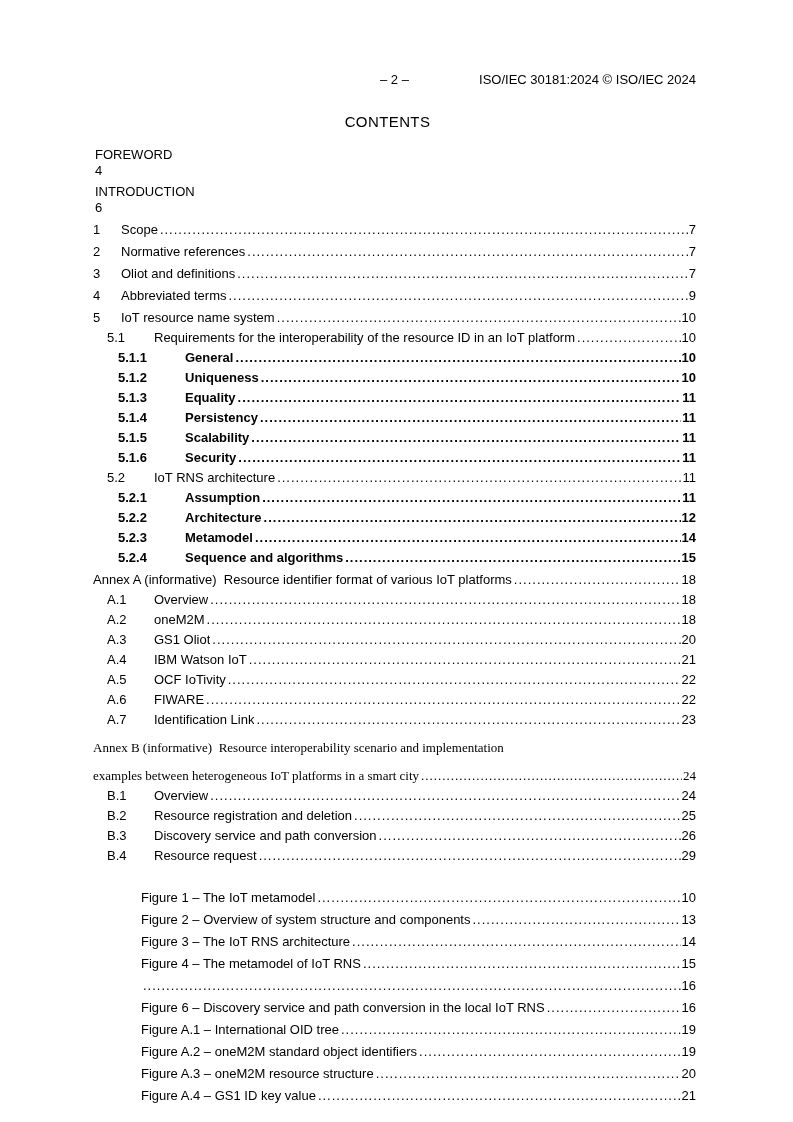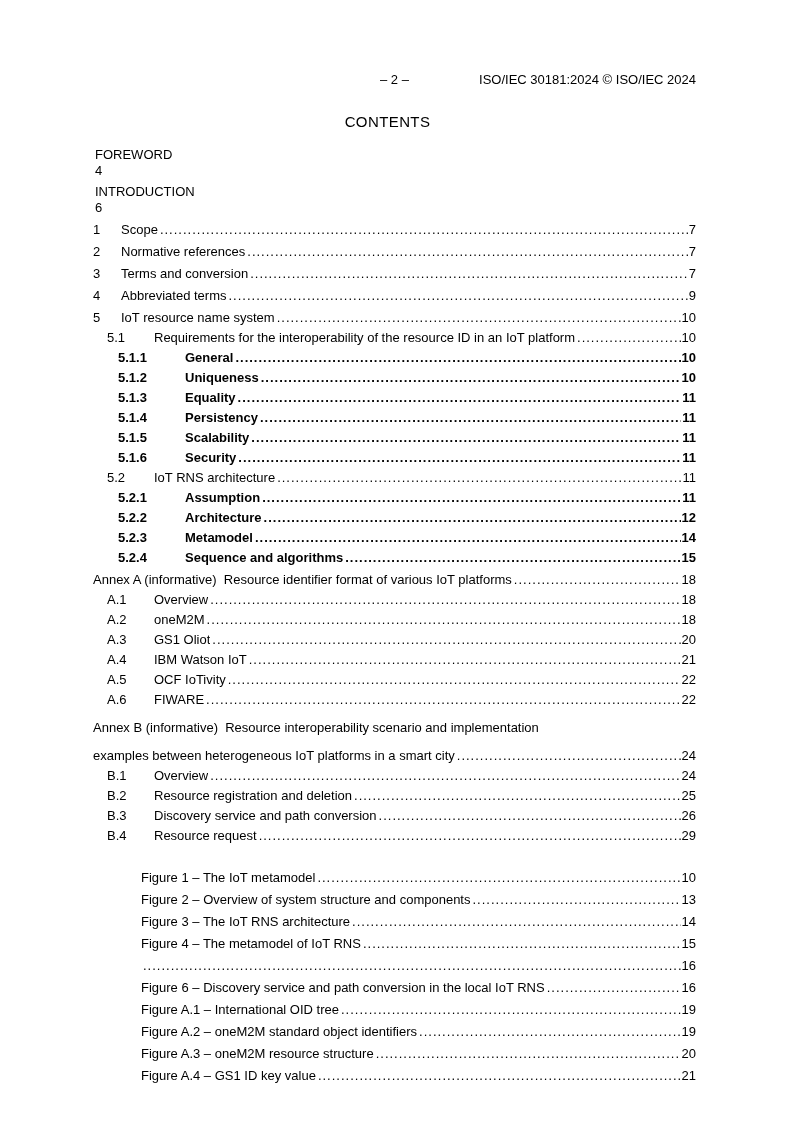--- a/index.html
+++ b/index.html
@@ -26,21 +26,21 @@
   .row{
     display:flex;align-items:baseline;
     font-size:13px;line-height:16px;margin-top:4px;
   }
   .toc > .row:first-child{margin-top:0;}
   .lvl-top{margin-top:5px;flex-direction:column;}
   .lvl-clause{margin-top:6px;}
   .lvl-annex{margin-top:6px;}
   .lvl-bib{margin-top:6px;}
   .annex-wrap{margin-top:6px;}
-  .annex-wrap .row{margin-top:12px;}
+  .annex-wrap .row{margin-top:12px;font-family:Liberation Serif, serif;}
   .figures{margin-top:26px;margin-left:48px;}
   .figures .row{margin-top:6px;}
   .figures .row:first-child{margin-top:0;}
   .num{flex:0 0 auto;white-space:pre;}
   .lvl-clause .num{width:28px;}
   .lvl-s2{padding-left:14px;}
   .lvl-s2 .num{width:47px;}
   .lvl-s3{padding-left:25px;font-weight:bold;}
   .lvl-s3 .num{width:67px;}
   .ttl{flex:0 1 auto;white-space:pre;overflow:hidden;}
@@ -81,21 +81,21 @@
           <span class="pg">7</span>
         </div>
         <div class="row lvl-clause">
           <span class="num">2</span>
           <span class="ttl">Normative references</span>
           <span class="dots"></span>
           <span class="pg">7</span>
         </div>
         <div class="row lvl-clause">
           <span class="num">3</span>
-          <span class="ttl">Terms and conversion</span>
+          <span class="ttl">Oliot and definitions</span>
           <span class="dots"></span>
           <span class="pg">7</span>
         </div>
         <div class="row lvl-clause">
           <span class="num">4</span>
           <span class="ttl">Abbreviated terms</span>
           <span class="dots"></span>
           <span class="pg">9</span>
         </div>
         <div class="row lvl-clause">
@@ -209,20 +209,26 @@
           <span class="num">A.5</span>
           <span class="ttl">OCF IoTivity</span>
           <span class="dots"></span>
           <span class="pg">22</span>
         </div>
         <div class="row lvl-s2">
           <span class="num">A.6</span>
           <span class="ttl">FIWARE</span>
           <span class="dots"></span>
           <span class="pg">22</span>
+        </div>
+        <div class="row lvl-s2">
+          <span class="num">A.7</span>
+          <span class="ttl">Identification Link</span>
+          <span class="dots"></span>
+          <span class="pg">23</span>
         </div>
         <div class="annex-wrap">
           <div class="row lvl-annex">
             <span class="ttl">Annex B (informative)  Resource interoperability scenario and implementation</span>
           </div>
           <div class="row lvl-annex-cont">
             <span class="ttl">examples between heterogeneous IoT platforms in a smart city</span>
             <span class="dots"></span>
             <span class="pg">24</span>
           </div>

